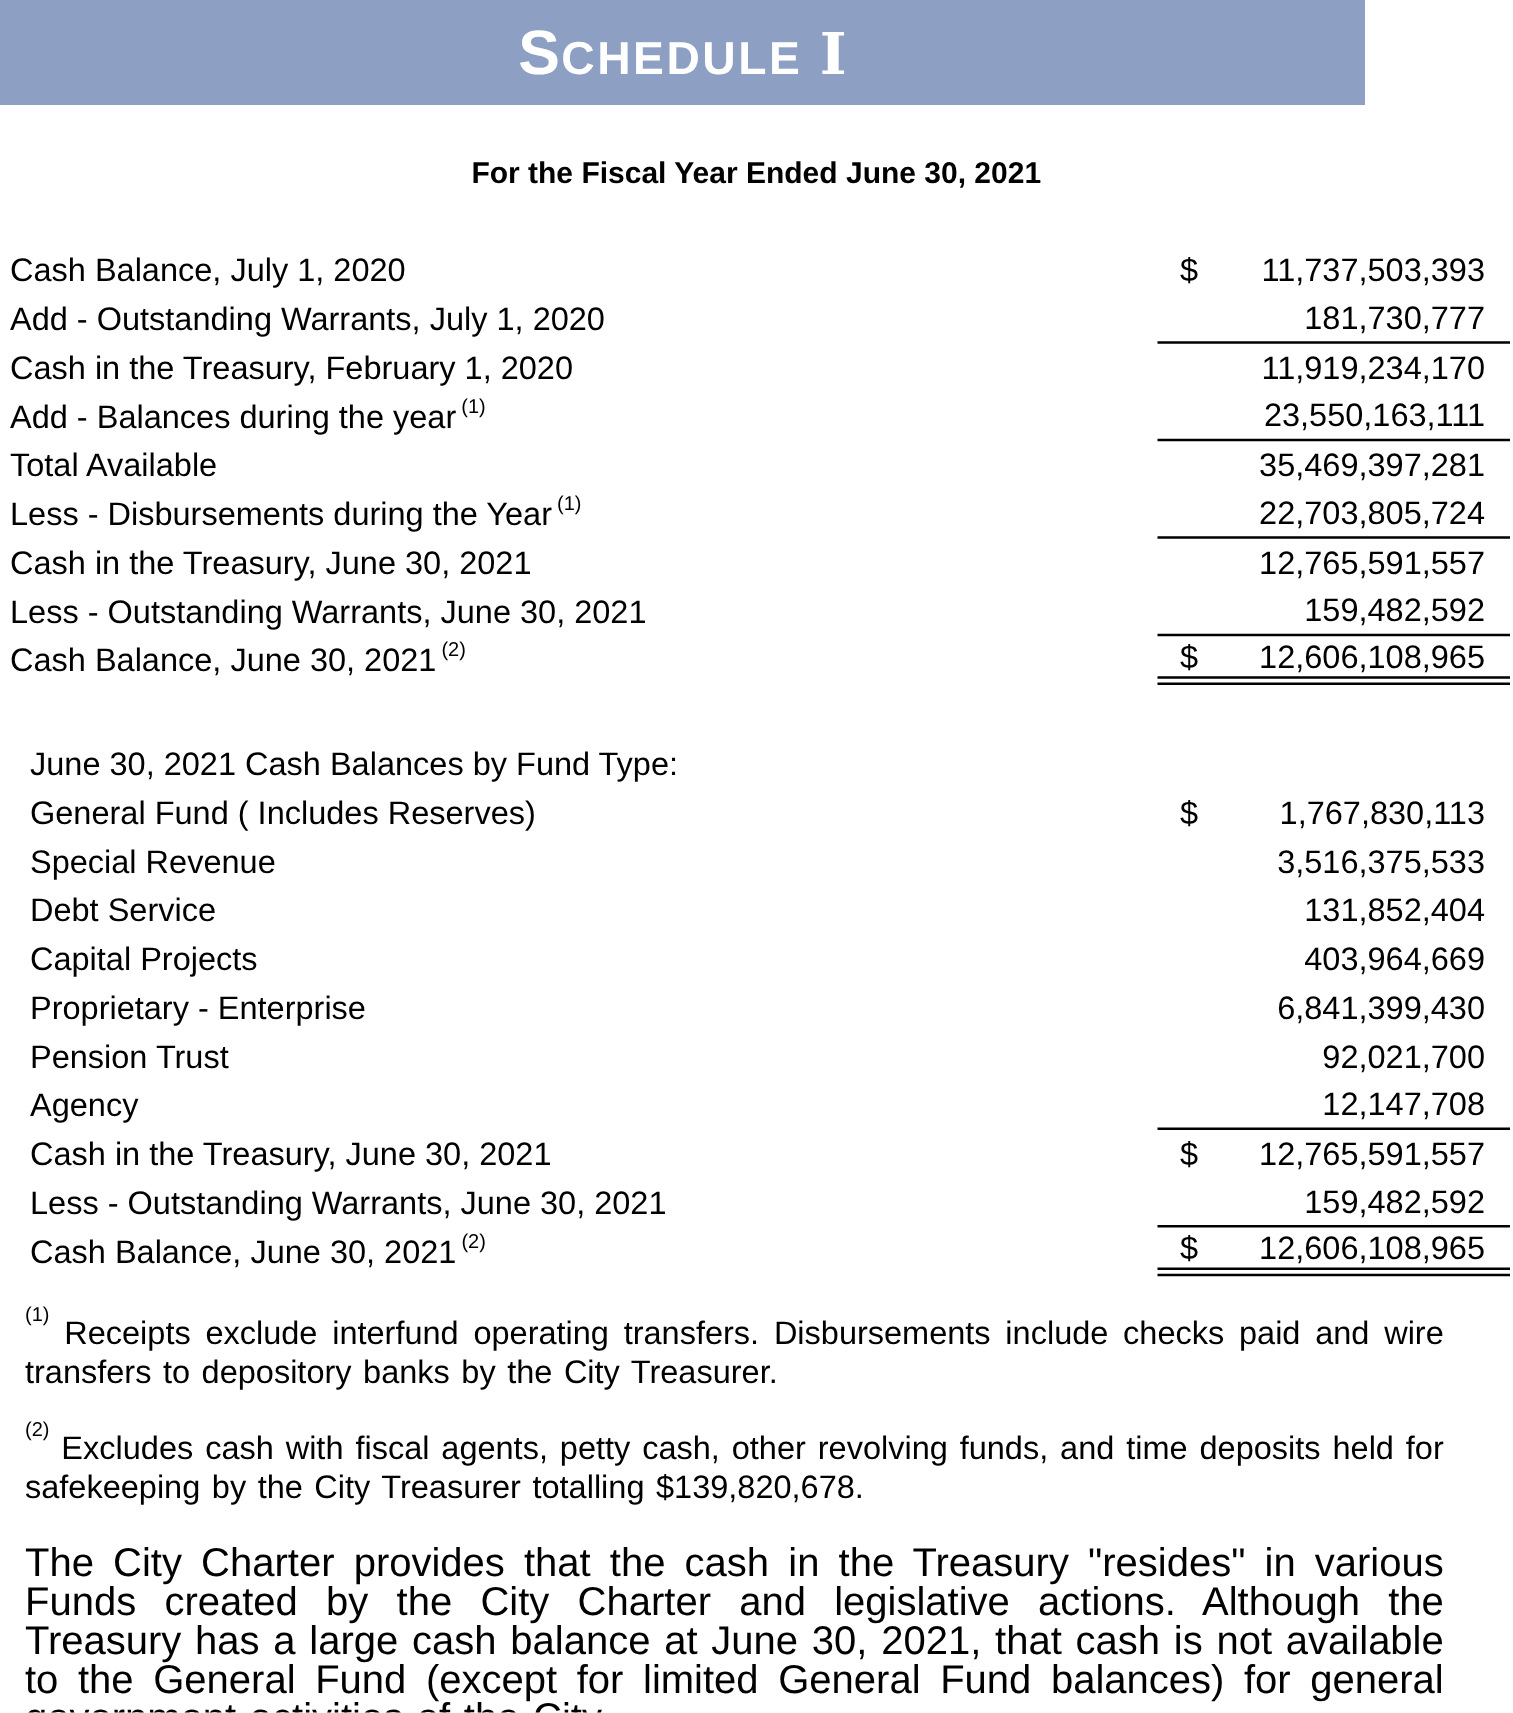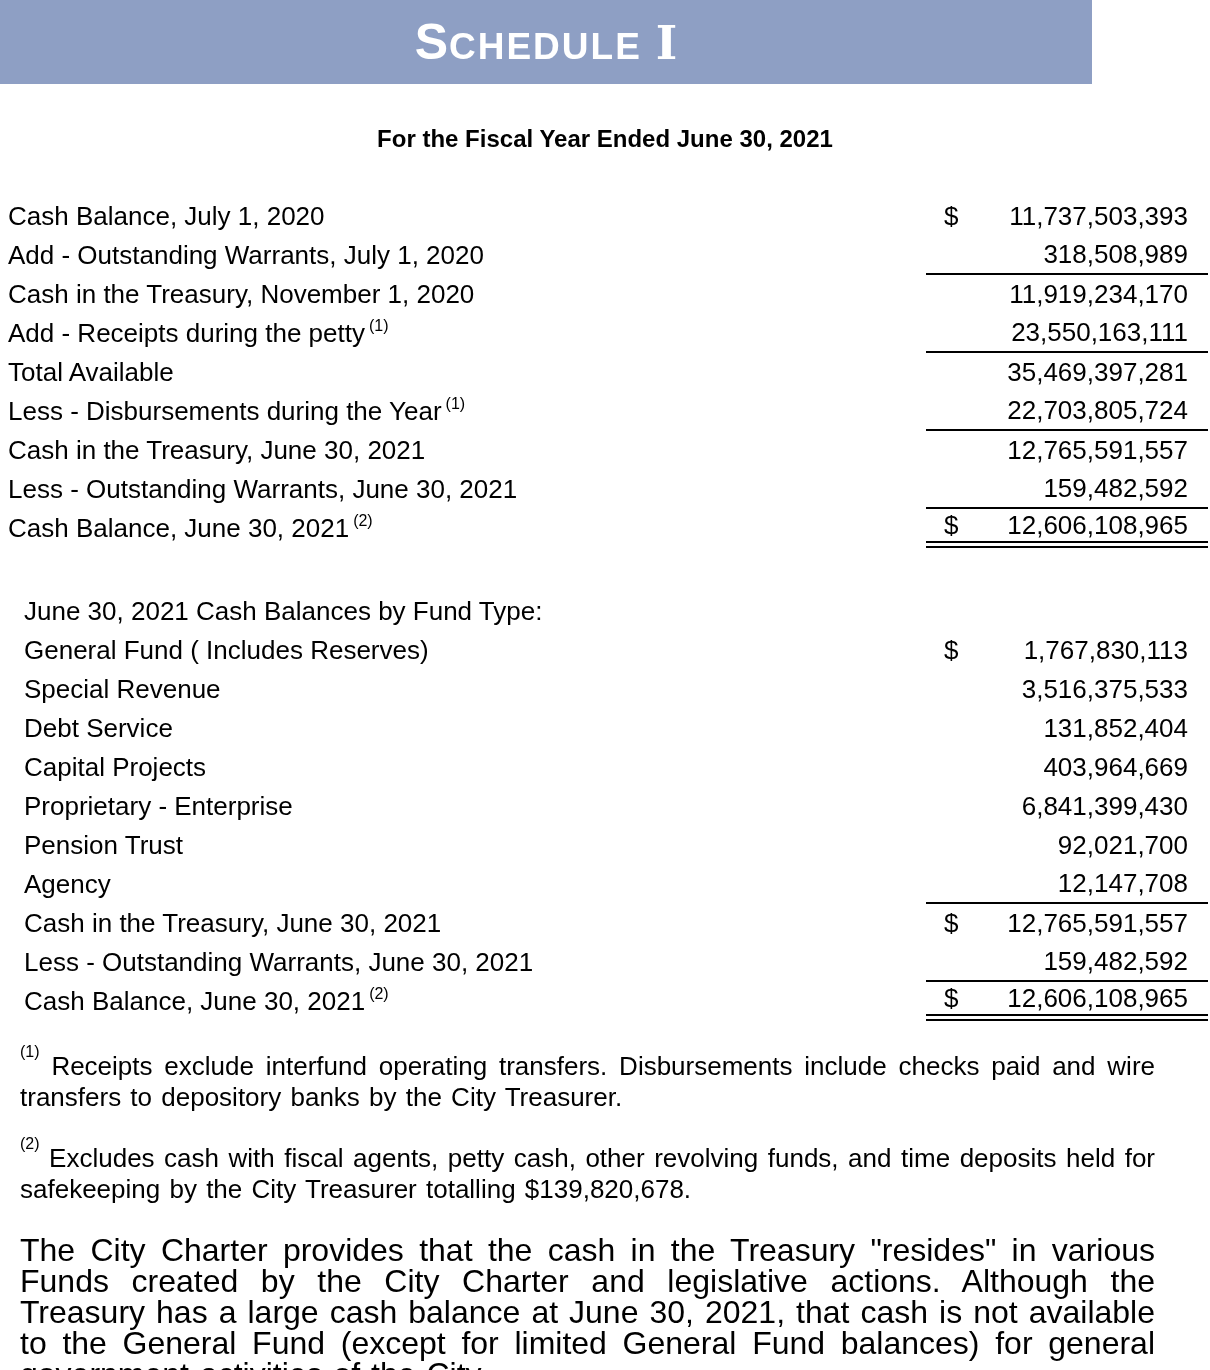--- a/index.html
+++ b/index.html
@@ -115,35 +115,35 @@
         <span class="cur">$</span>
         <span class="val">11,737,503,393</span>
       </div>
   </div>
   <div class="frow rule-single">
     <div class="rlabel">
         <span>Add - Outstanding Warrants, July 1, 2020</span>
       </div>
     <div class="amt">
         <span class="cur"></span>
-        <span class="val">318,508,989</span>
-      </div>
-  </div>
-  <div class="frow">
-    <div class="rlabel">
-        <span>Cash in the Treasury, November 1, 2020</span>
+        <span class="val">181,730,777</span>
+      </div>
+  </div>
+  <div class="frow">
+    <div class="rlabel">
+        <span>Cash in the Treasury, February 1, 2020</span>
       </div>
     <div class="amt">
         <span class="cur"></span>
         <span class="val">11,919,234,170</span>
       </div>
   </div>
   <div class="frow rule-single">
     <div class="rlabel">
-        <span>Add - Receipts during the petty</span>
+        <span>Add - Balances during the year</span>
         <sup class="rsup">(1)</sup>
       </div>
     <div class="amt">
         <span class="cur"></span>
         <span class="val">23,550,163,111</span>
       </div>
   </div>
   <div class="frow">
     <div class="rlabel">
         <span>Total Available</span>

